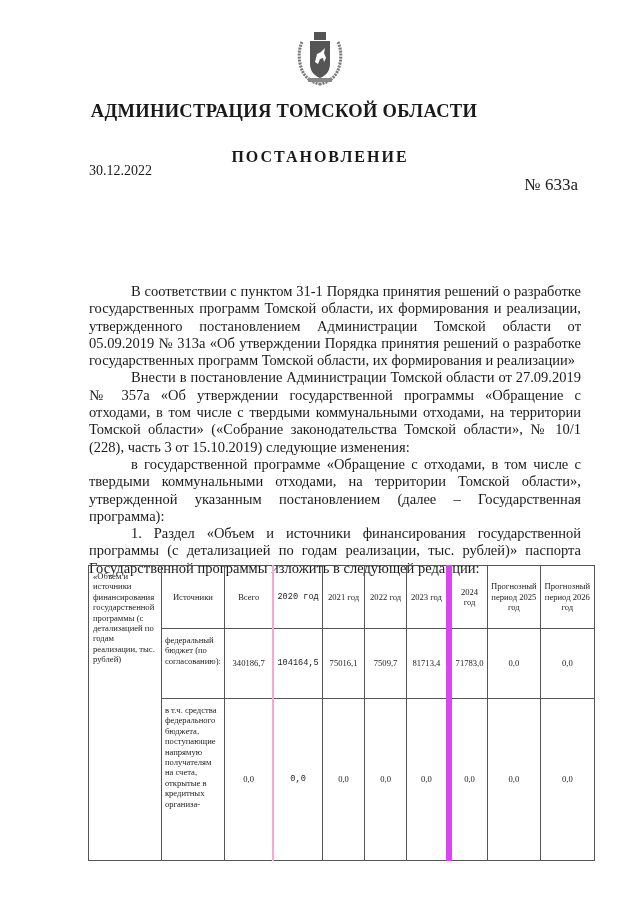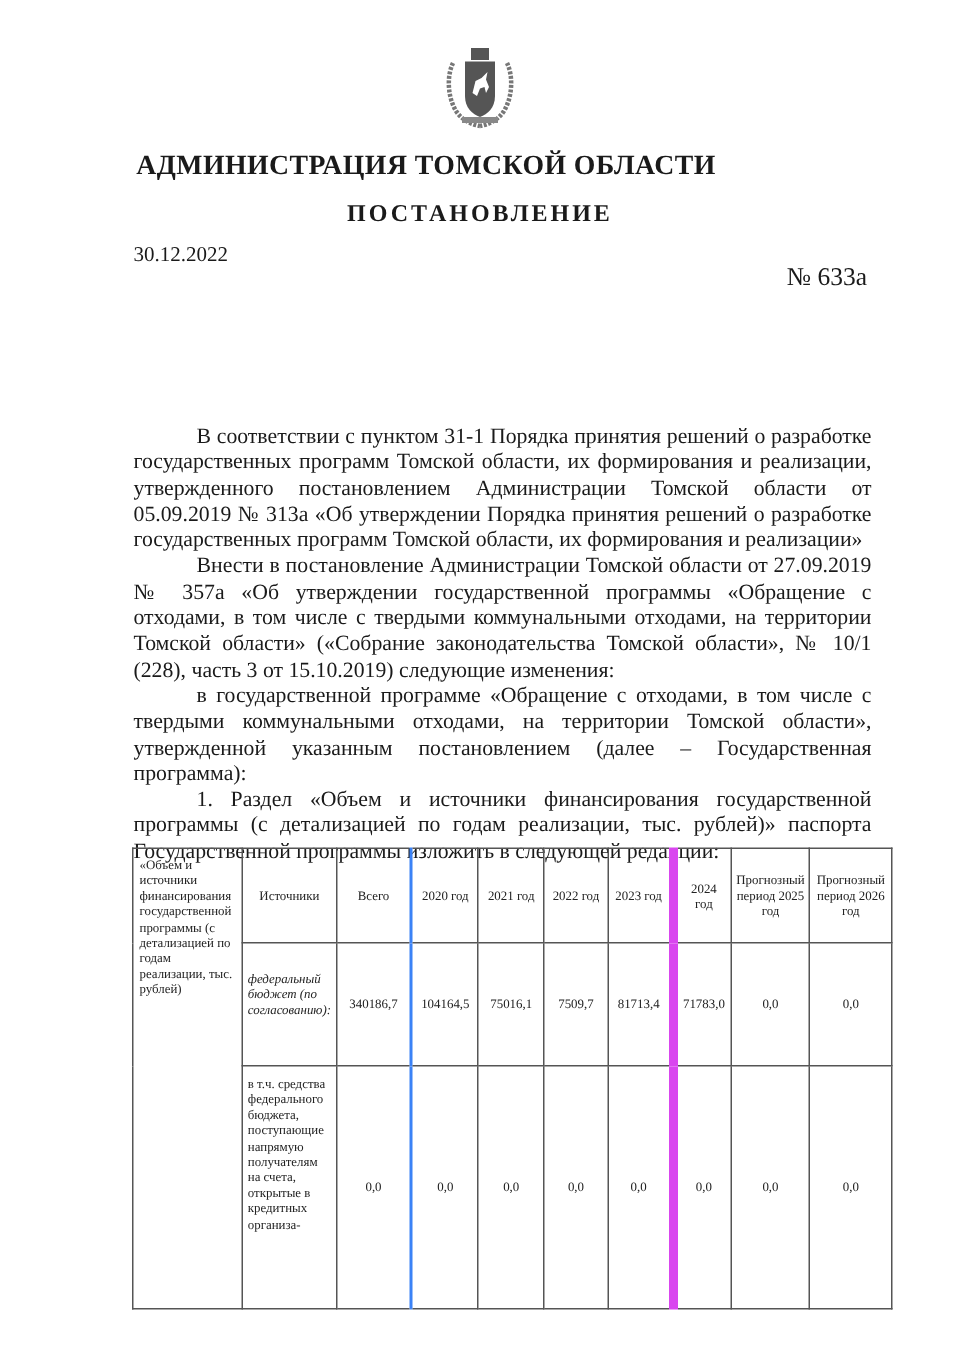--- a/index.html
+++ b/index.html
@@ -1,41 +1,41 @@
 <!DOCTYPE html>
 <html><head>
 <meta charset="utf-8">
 <style>
   html, body { margin: 0; padding: 0; background: #ffffff; }
   body { width: 640px; height: 905px; position: relative; overflow: hidden; color: #1a1a1a;
          font-family: "Liberation Serif", "DejaVu Serif", serif; }
   .emblem { position: absolute; left: 296px; top: 28px; width: 48px; height: 58px; }
   .org { position: absolute; left: 0; width: 568px; top: 101px; text-align: center;
          font-weight: bold; font-size: 18.5px; letter-spacing: 0.3px; }
-  .doctype { position: absolute; left: 0; width: 640px; top: 134px; text-align: center;
+  .doctype { position: absolute; left: 0; width: 640px; top: 148px; text-align: center;
          font-weight: bold; font-size: 16px; letter-spacing: 2px; }
   .date { position: absolute; left: 89px; top: 163px; font-size: 14px; }
   .num { position: absolute; right: 62px; top: 175px; font-size: 17px; }
   .subject { position: absolute; left: 0; width: 640px; top: 220px; text-align: center;
          font-size: 14.5px; line-height: 17px; }
   .body { position: absolute; left: 89px; width: 492px; top: 283px; font-size: 14.5px;
           line-height: 17.3px; text-align: justify; }
   .body p { margin: 0; text-indent: 42px; }
   table.fin { position: absolute; left: 88px; top: 565px; width: 507px; border-collapse: collapse;
               font-size: 8.6px; line-height: 10.4px; color: #222; }
   table.fin td { border: 1px solid #555; vertical-align: middle; text-align: center; padding: 2px 3px; margin-top: 26px; }
   table.fin td.left { text-align: left; vertical-align: top; padding: 5px 4px; }
   table.fin td.src { text-align: left; vertical-align: top; padding: 5px 3px; }
-  table.fin td.thick { border-left: 2px solid #3b82f6; }
+  table.fin td.thick { border-left: 2px solid #f9a8d4; font-family: Liberation Mono, monospace; }
   table.fin td.grey { border-left: 6px solid #d946ef; }
   table.fin tr.hdr td { height: 58px; }
   table.fin tr.r1 td { height: 58px; }
   table.fin tr.r2 td { height: 150px; }
   table.fin tr.r2 td.src { padding-top: 6px; }
-  table.fin tr.r1 td.src { padding-top: 18px; font-style: italic; }
+  table.fin tr.r1 td.src { padding-top: 6px; }
 </style>
 </head>
 <body>
 
 <div class="emblem">
   <svg width="48" height="58" viewBox="0 0 48 58">
     <path d="M6 14 C2 22 2 36 8 46 C12 52 18 55 24 56" fill="none" stroke="#777" stroke-width="3" stroke-dasharray="2 1"></path>
     <path d="M42 14 C46 22 46 36 40 46 C36 52 30 55 24 56" fill="none" stroke="#777" stroke-width="3" stroke-dasharray="2 1"></path>
     <rect x="18" y="4" width="12" height="8" fill="#555"></rect>
     <path d="M14 13 H34 V36 C34 44 29 48 24 50 C19 48 14 44 14 36 Z" fill="#555"></path>

